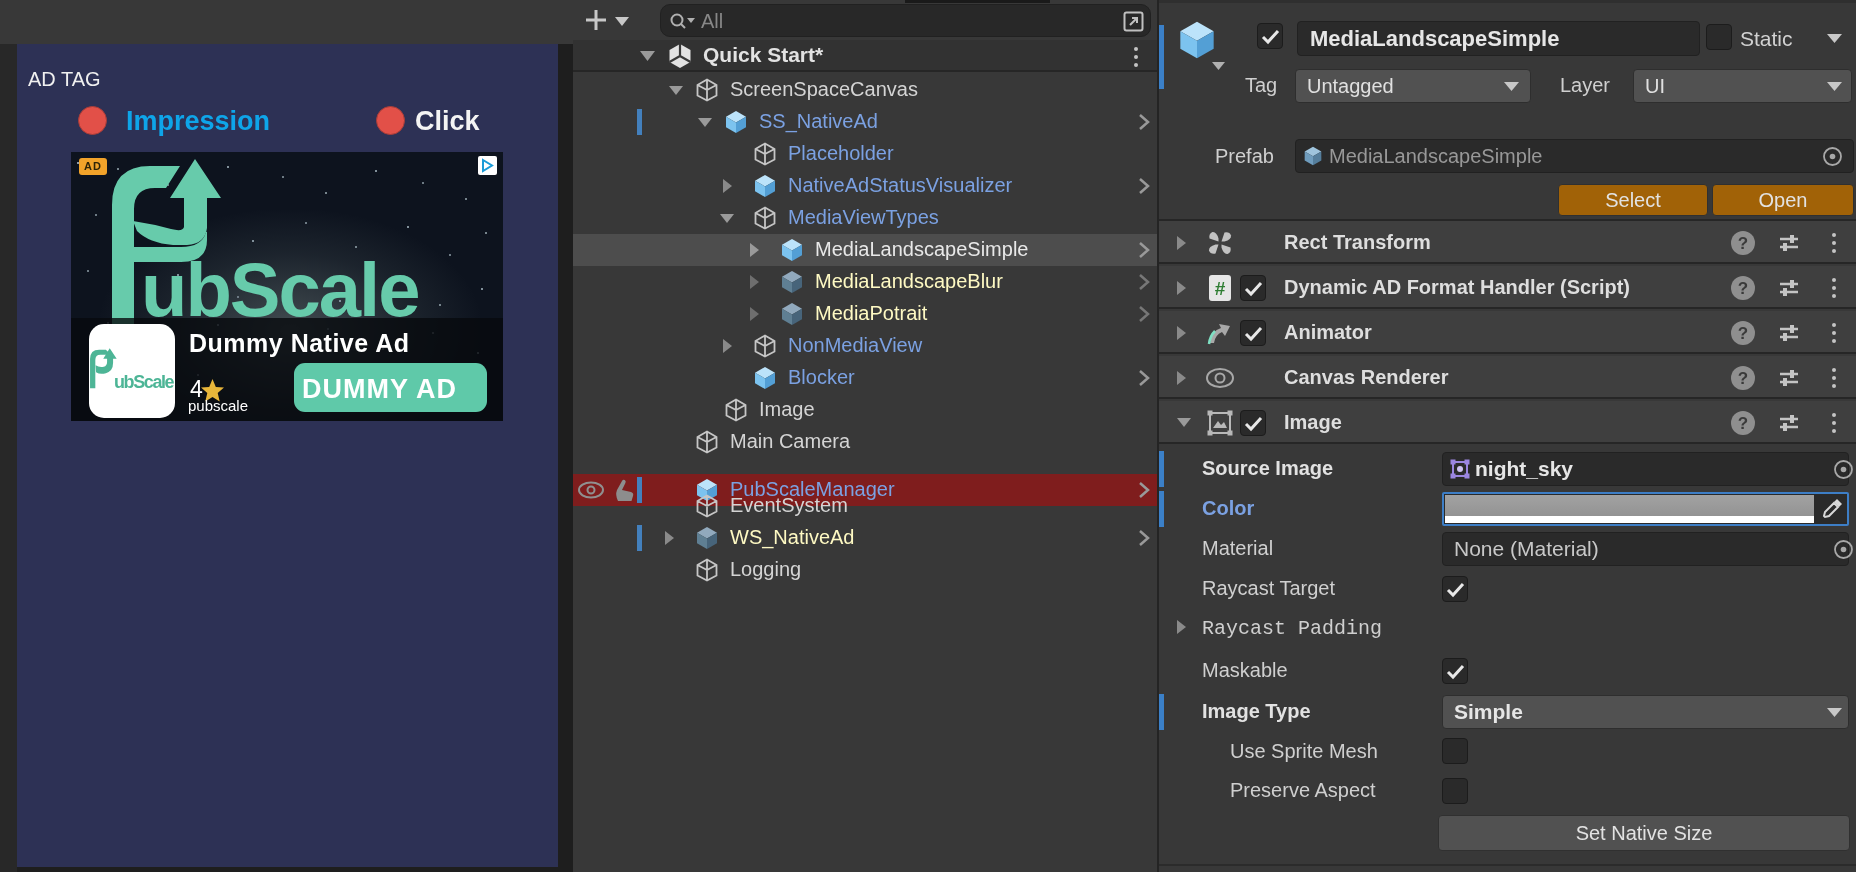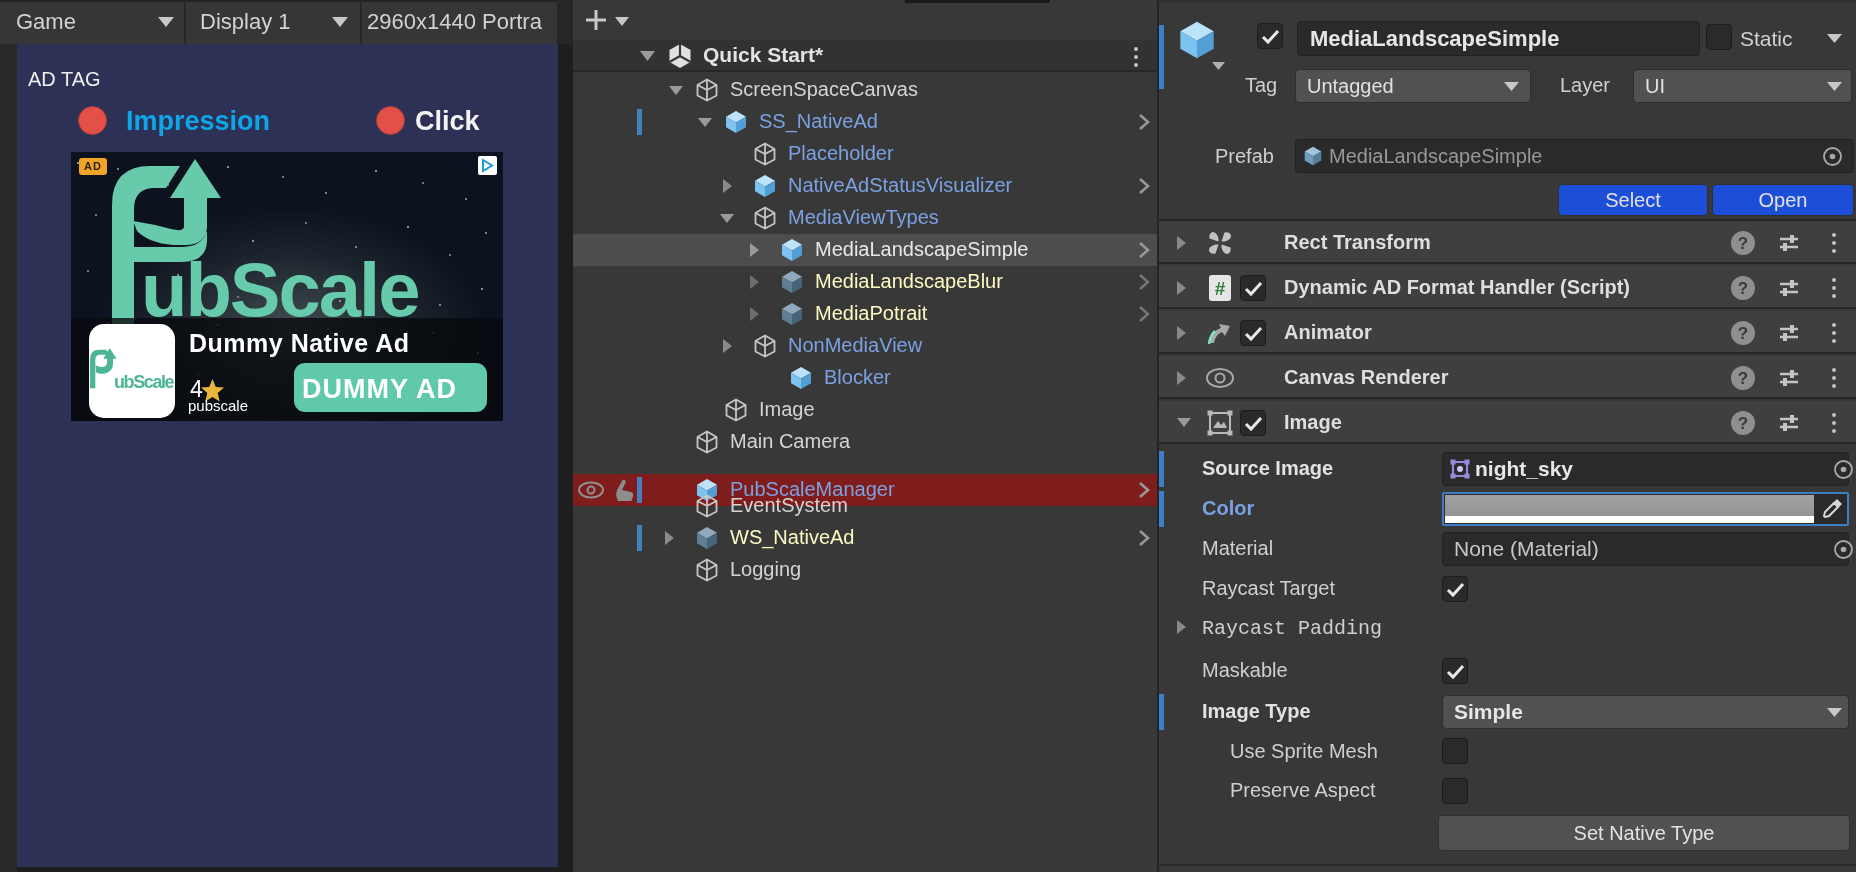--- a/index.html
+++ b/index.html
@@ -29,48 +29,33 @@
 .hrow{position:absolute;left:0;width:584px;height:32px;padding-left:20px;}
 .hlbl{position:absolute;top:4px;font-size:20px;color:#d4d4d4;white-space:nowrap;}
 .blue{color:#7ba1e2;}
 .dim{color:#fef9c3;}
 .pfbar{position:absolute;width:5px;height:26px;top:3px;background:#4380bd;}
 .rarr{position:absolute;left:565px;top:7px;width:12px;height:18px;}
 
 #insp{position:absolute;left:1157px;top:0;width:699px;height:872px;background:#383838;border-left:2px solid #242424;}
 .ifield{position:absolute;background:#2a2a2a;border:1px solid #212121;border-radius:4px;}
 .idrop{position:absolute;background:#515151;border:1px solid #2e2e2e;border-radius:4px;}
-.ibtn{position:absolute;background:#1d4ed8;border:1px solid #303030;border-radius:4px;color:#e2e2e2;font-size:20px;text-align:center;}
+.ibtn{position:absolute;background:#a16207;border:1px solid #303030;border-radius:4px;color:#e2e2e2;font-size:20px;text-align:center;}
 .ilbl{position:absolute;font-size:20px;color:#cfcfcf;white-space:nowrap;}
 .chk{position:absolute;width:26px;height:26px;background:#2a2a2a;border:1px solid #1c1c1c;border-radius:4px;}
 .chk svg{position:absolute;left:2px;top:3px;}
 .chdr{position:absolute;left:0;width:697px;height:43px;background:#3f3f3f;border-bottom:2px solid #262626;}
 .ctitle{position:absolute;left:125px;top:10px;font-size:20px;font-weight:bold;color:#dedede;white-space:nowrap;}
 .ovbar{position:absolute;left:0;width:5px;background:#3b80c8;}
 .dots3{position:absolute;width:4px;height:4px;border-radius:50%;background:#c4c4c4;box-shadow:0 8px 0 #c4c4c4,0 16px 0 #c4c4c4;}
 </style>
 </head>
 <body>
 <div id="root">
 
-<div id="gamebar">
-  <div class="abs" style="left:0;top:0;width:573px;height:2px;background:#232323;"></div>
-  <div class="abs" style="left:184px;top:0;width:2px;height:44px;background:#272727;"></div>
-  <div class="abs" style="left:360px;top:0;width:2px;height:44px;background:#272727;"></div>
-  <div class="abs" style="left:557px;top:0;width:16px;height:44px;background:#262626;"></div>
-  <div class="txt" style="left:16px;top:9px;font-size:22px;color:#d2d2d2;">Game</div>
-  <div class="txt" style="left:200px;top:9px;font-size:22px;color:#d2d2d2;">Display 1</div>
-  <div class="txt" style="left:367px;top:9px;font-size:22px;color:#d2d2d2;">2960x1440 Portra</div>
-  <svg class="abs" style="left:158px;top:17px;" width="16" height="10">
-        <polygon points="0,0 16,0 8,10" fill="#c8c8c8"></polygon>
-      </svg>
-  <svg class="abs" style="left:332px;top:17px;" width="16" height="10">
-        <polygon points="0,0 16,0 8,10" fill="#c8c8c8"></polygon>
-      </svg>
-</div>
 <div id="gameleft"></div>
 <div id="gamearea">
   <div class="txt" style="left:11px;top:24px;font-size:20px;color:#f0f0f0;">AD TAG</div>
   <div class="reddot" style="left:61px;top:62px;"></div>
   <div class="txt" style="left:109px;top:62px;font-size:27px;font-weight:bold;color:#0ea5e9;">Impression</div>
   <div class="reddot" style="left:359px;top:62px;"></div>
   <div class="txt" style="left:398px;top:62px;font-size:27px;font-weight:bold;color:#f4f4f4;">Click</div>
 </div>
 <div id="ad">
   <div class="adglow"></div>
@@ -114,20 +99,32 @@
 
 <div id="hier">
   <div id="hiertop">
     <div class="abs" style="left:332px;top:0;width:145px;height:3px;background:#1a1a1a;"></div>
     <svg class="abs" style="left:12px;top:9px;" width="22" height="22">
           <path d="M 11 1 L 11 21 M 1 11 L 21 11" stroke="#c8c8c8" stroke-width="3"></path>
         </svg>
     <svg class="abs" style="left:42px;top:17px;" width="14" height="9">
           <polygon points="0,0 14,0 7,9" fill="#c8c8c8"></polygon>
         </svg>
+    <div id="hsearch">
+      <svg class="abs" style="left:8px;top:7px;" width="26" height="18">
+            <circle cx="8" cy="8" r="5.5" fill="none" stroke="#b0b0b0" stroke-width="2"></circle>
+            <path d="M 12 12 L 16 16" stroke="#b0b0b0" stroke-width="2"></path>
+            <polygon points="18,6 26,6 22,11" fill="#b0b0b0"></polygon>
+          </svg>
+      <div class="txt" style="left:40px;top:5px;font-size:20px;color:#878787;">All</div>
+      <svg class="abs" style="left:462px;top:6px;" width="21" height="21">
+            <rect x="1.5" y="1.5" width="18" height="18" rx="2" fill="none" stroke="#c0c0c0" stroke-width="2"></rect>
+            <path d="M 7 14 L 14 7 M 9 7 L 14 7 L 14 12" stroke="#c0c0c0" stroke-width="2" fill="none"></path>
+          </svg>
+    </div>
   </div>
   <div id="scenehdr">
     <svg class="abs" style="left:67px;top:11px;" width="15" height="10">
           <polygon points="0,0 15,0 7.5,10" fill="#9a9a9a"></polygon>
         </svg>
     <svg class="abs" style="left:94px;top:3px;" width="26" height="26" viewBox="0 0 26 26">
       <g fill="#e2e2e2">
             <polygon points="13,1 23.5,7 23.5,19 13,25 2.5,19 2.5,7"></polygon>
           </g>
       <g stroke="#383838" stroke-width="2.2" fill="none">
@@ -235,21 +232,21 @@
   </div>
   <div class="hrow" style="top:330px;">
     <svg class="abs" style="left:150px;top:9px;" width="9" height="14">
           <polygon points="0,0 9,7 0,14" fill="#8a8a8a"></polygon>
         </svg>
     <svg class="abs" style="left:180px;top:4px;" width="24" height="24">
           <path d="M 12 1.5 L 21.5 7 L 21.5 17.5 L 12 22.5 L 2.5 17.5 L 2.5 7 Z M 12 1.5 L 12 12 M 2.5 7 L 12 12 L 21.5 7 M 12 12 L 12 22.5" fill="none" stroke="#c6c6c6" stroke-width="1.8"></path>
         </svg>
     <div class="hlbl blue" style="left:215px;">NonMediaView</div>
   </div>
-  <div class="hrow" style="top:362px;margin-left:36px;">
+  <div class="hrow" style="top:362px;">
     <svg class="abs" style="left:180px;top:4px;" width="24" height="24">
           <polygon points="12,1 22,6.7 12,12.4 2,6.7" fill="#bce3fa"></polygon>
           <polygon points="2,6.7 12,12.4 12,23 2,17.3" fill="#7cc3ef"></polygon>
           <polygon points="22,6.7 12,12.4 12,23 22,17.3" fill="#539fd5"></polygon>
         </svg>
     <div class="hlbl blue" style="left:215px;">Blocker</div>
     <svg class="rarr">
           <path d="M 2 2 L 10 9 L 2 16" fill="none" stroke="#999" stroke-width="2.5"></path>
         </svg>
   </div>
@@ -542,17 +539,17 @@
   <div class="ilbl" style="left:43px;top:700px;font-weight:bold;color:#e2e2e2;">Image Type</div>
   <div class="idrop" style="left:283px;top:695px;width:407px;height:34px;"></div>
   <div class="txt" style="left:295px;top:700px;font-size:21px;font-weight:bold;color:#e6e6e6;">Simple</div>
   <svg class="abs" style="left:668px;top:708px;" width="15" height="9">
         <polygon points="0,0 15,0 7.5,9" fill="#c8c8c8"></polygon>
       </svg>
   <div class="ilbl" style="left:71px;top:740px;">Use Sprite Mesh</div>
   <div class="chk" style="left:283px;top:738px;"></div>
   <div class="ilbl" style="left:71px;top:779px;">Preserve Aspect</div>
   <div class="chk" style="left:283px;top:778px;"></div>
-  <div class="ibtn" style="left:279px;top:815px;width:412px;height:36px;line-height:34px;background:#515151;">Set Native Type</div>
+  <div class="ibtn" style="left:279px;top:815px;width:412px;height:36px;line-height:34px;background:#515151;">Set Native Size</div>
   <div class="abs" style="left:0;top:864px;width:697px;height:2px;background:#2b2b2b;"></div>
 </div>
 
 </div>
 
 </body></html>

